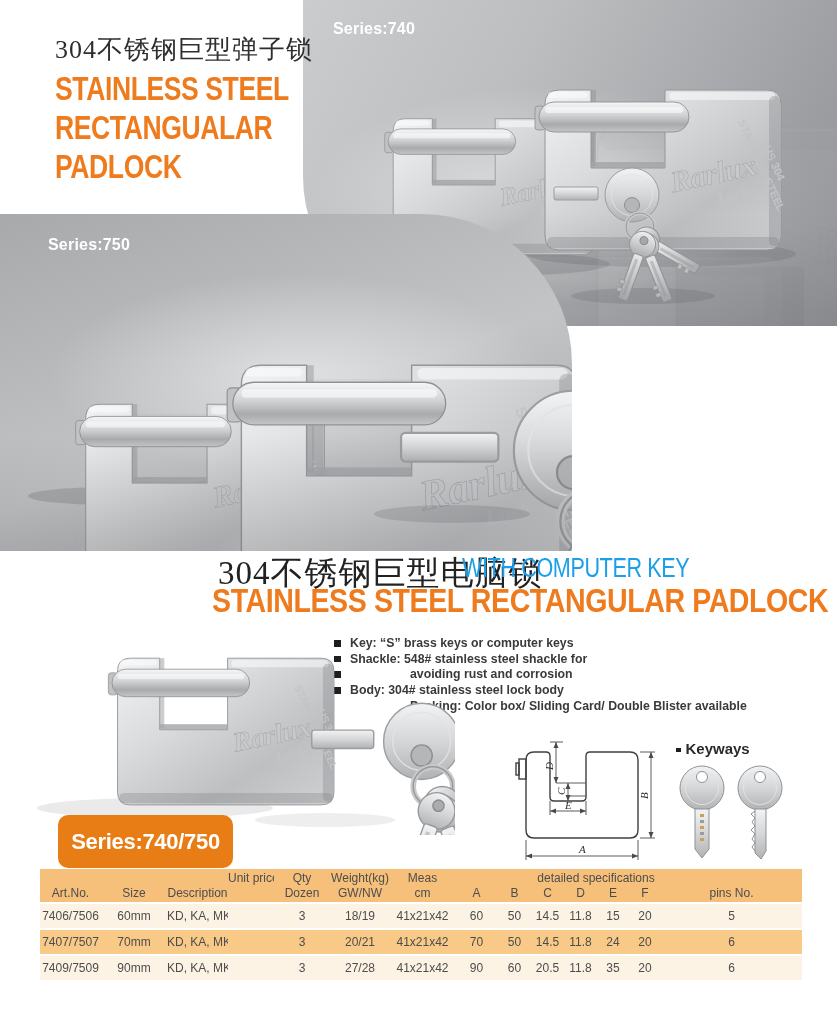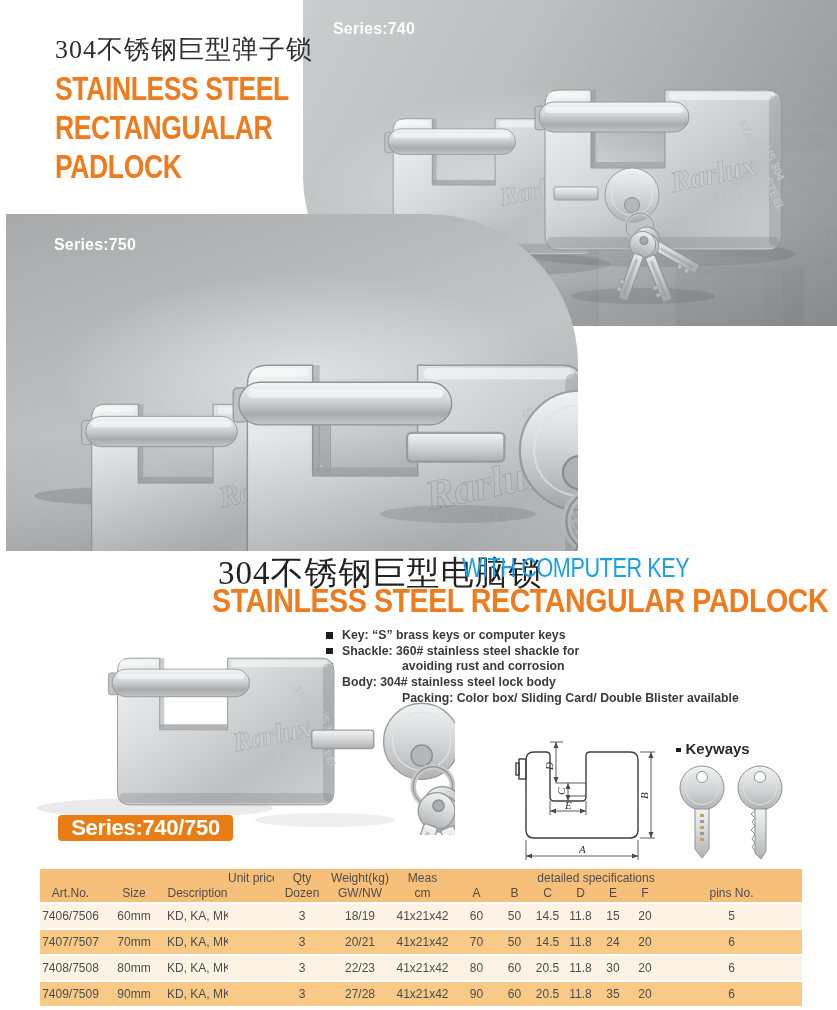--- a/index.html
+++ b/index.html
@@ -7,21 +7,21 @@
         font-family:"Liberation Sans",sans-serif;}
   .abs{position:absolute;}
   .cond{display:inline-block;transform-origin:0 50%;white-space:nowrap;}
 
   
   .photo{position:absolute;overflow:hidden;}
   .photo-740{left:303px;top:0;width:534px;height:326px;border-bottom-left-radius:150px;
     background:
       radial-gradient(ellipse 62% 48% at 45% 60%, rgba(255,255,255,.55), rgba(255,255,255,0) 70%),
       linear-gradient(118deg,#cbccce 0%,#bdbec0 35%,#a6a7aa 68%,#8f9093 100%);}
-  .photo-750{left:6px;top:214px;width:572px;height:337px;border-top-right-radius:150px;
+  .photo-750{left:0;top:214px;width:572px;height:337px;border-top-right-radius:150px;
     background:
       radial-gradient(ellipse 60% 42% at 52% 48%, rgba(255,255,255,.5), rgba(255,255,255,0) 72%),
       linear-gradient(160deg,#a8a9ab 0%,#bbbcbe 38%,#c3c4c6 55%,#a2a3a5 100%);}
   .photo-740::after,.photo-750::after{content:"";position:absolute;left:0;right:0;bottom:0;height:34%;
     background:linear-gradient(to bottom, rgba(255,255,255,0), rgba(88,90,94,.22));}
   .photo-cutout{left:25px;top:630px;width:430px;height:205px;background:transparent;}
   .photo svg,.photo-cutout svg{position:absolute;left:0;top:0;}
 
   .series-label{position:absolute;color:#ffffff;font-weight:bold;font-size:16px;letter-spacing:.2px;}
 
@@ -33,34 +33,34 @@
 
   
   .mid-cn{left:218px;top:551px;font-size:33px;color:#222;letter-spacing:1px;
           font-family:"Liberation Serif",serif;}
   .mid-highlight{left:462px;top:553px;color:#1b9fe8;font-weight:normal;font-size:27px;}
   .mid-highlight .cond{transform:scaleX(.8);letter-spacing:-.5px;}
   .mid-title{left:212px;top:581px;color:#ee7b1e;font-weight:bold;font-size:34px;}
   .mid-title .cond{transform:scaleX(.84);letter-spacing:-.5px;}
 
   
-  .features{left:322px;top:624px;width:480px;list-style:none;margin:4px;padding:0;
+  .features{left:322px;top:624px;width:480px;list-style:none;margin:12px;padding:0;
             font-size:12.3px;font-weight:bold;color:#3a3a3a;line-height:15.7px;}
   .features li{position:relative;padding-left:16px;white-space:nowrap;}
   .features li .sq{position:absolute;left:0;top:4px;width:6.5px;height:6.5px;background:#1e1e1e;}
   .features li.indent1{text-indent:60px;}
   .features li.nobullet{padding-left:76px;}
 
   
   .keyways{left:676px;top:740px;width:140px;}
   .keyways .lbl{font-size:15px;font-weight:bold;color:#2a2a2a;}
   .keyways .lbl .sq{display:inline-block;width:4.5px;height:4.5px;background:#1e1e1e;margin-right:5px;vertical-align:2px;}
 
   
-  .badge{left:58px;top:815px;width:175px;height:26px;background:#e87d15;border-radius:4px;
+  .badge{left:58px;top:815px;width:175px;height:53px;background:#e87d15;border-radius:10px;
          color:#fff;font-weight:bold;font-size:22px;display:flex;align-items:center;justify-content:center;
          letter-spacing:-.3px;}
 
   
   .spec-table{left:40px;top:869px;width:762px;border-collapse:collapse;table-layout:fixed;
               font-size:12px;color:#4d4d4d;}
   .spec-table th,.spec-table td{font-weight:400;text-align:center;padding:0;overflow:hidden;white-space:nowrap;}
   .spec-table thead th{background:#f6c07a;}
   .spec-table thead tr.h1 th{height:16px;vertical-align:bottom;}
   .spec-table thead tr.h2 th{height:15px;vertical-align:middle;padding-bottom:2px;}
@@ -181,21 +181,21 @@
   <div class="abs mid-highlight">
     <span class="cond">WITH COMPUTER KEY</span>
   </div>
   <div class="abs mid-title">
     <span class="cond">STAINLESS STEEL RECTANGULAR PADLOCK</span>
   </div>
 
   <ul class="abs features">
     <li><span class="sq"></span><span>Key:  “S” brass keys or computer keys</span></li>
     <li><span class="sq"></span></li>
-    <li><span class="sq"></span><span>Shackle: 360# stainless steel shackle for</span></li>
+    <li><span class="sq"></span><span>Shackle: 548# stainless steel shackle for</span></li>
     <li class="indent1"><span class="sq"></span><span>avoiding rust and corrosion</span></li>
     <li><span class="sq"></span><span>Body: 304# stainless steel lock body</span></li>
     <li class="nobullet"><span>Packing: Color box/ Sliding Card/ Double Blister available</span></li>
   </ul>
 
   <div class="photo-cutout abs">
     <svg width="430" height="205" viewBox="0 0 430 205">
       <ellipse cx="130" cy="178" rx="118" ry="10" fill="#707276" opacity=".15"></ellipse>
       <use href="#padlock" transform="translate(18,8) scale(0.85)"></use>
       <ellipse cx="300" cy="190" rx="70" ry="7" fill="#707276" opacity=".12"></ellipse>
@@ -330,36 +330,20 @@
           <td>41x21x42</td>
           <td>70</td>
           <td>50</td>
           <td>14.5</td>
           <td>11.8</td>
           <td>24</td>
           <td>20</td>
           <td>6</td>
         </tr>
         <tr>
-          <td>7408/7508</td>
-          <td>80mm</td>
-          <td>KD, KA, MK</td>
-          <td></td>
-          <td>3</td>
-          <td>22/23</td>
-          <td>41x21x42</td>
-          <td>80</td>
-          <td>60</td>
-          <td>20.5</td>
-          <td>11.8</td>
-          <td>30</td>
-          <td>20</td>
-          <td>6</td>
-        </tr>
-        <tr>
           <td>7409/7509</td>
           <td>90mm</td>
           <td>KD, KA, MK</td>
           <td></td>
           <td>3</td>
           <td>27/28</td>
           <td>41x21x42</td>
           <td>90</td>
           <td>60</td>
           <td>20.5</td>

